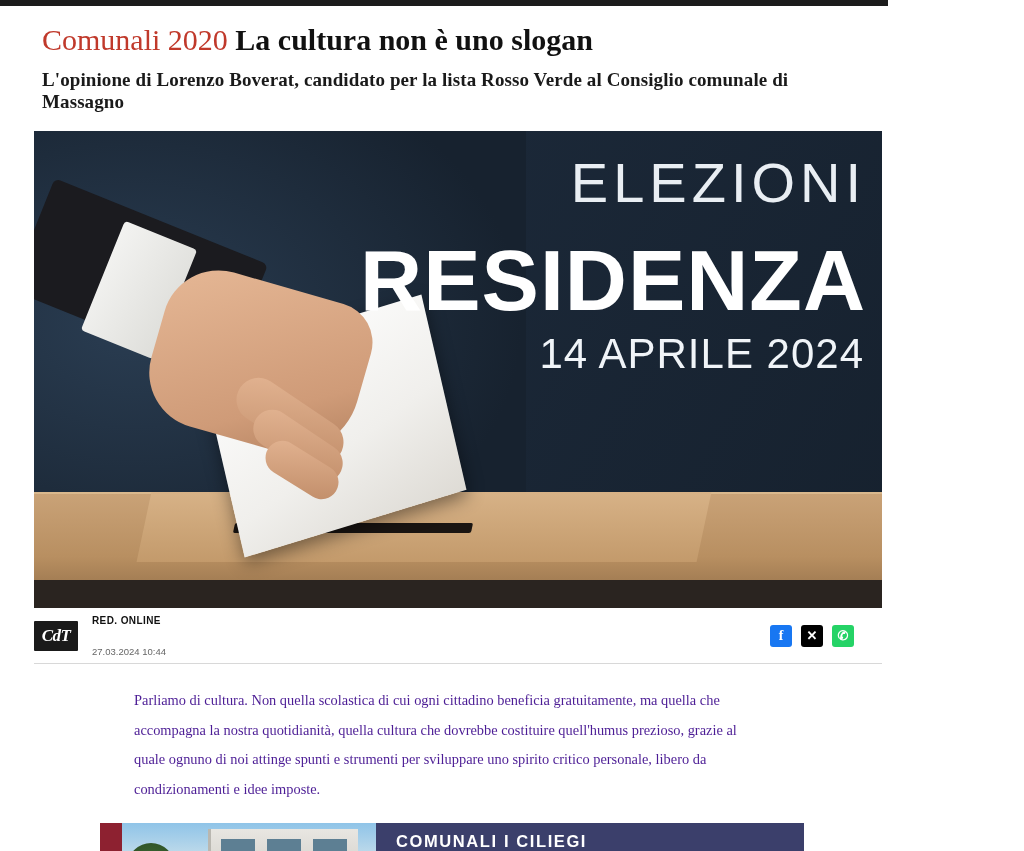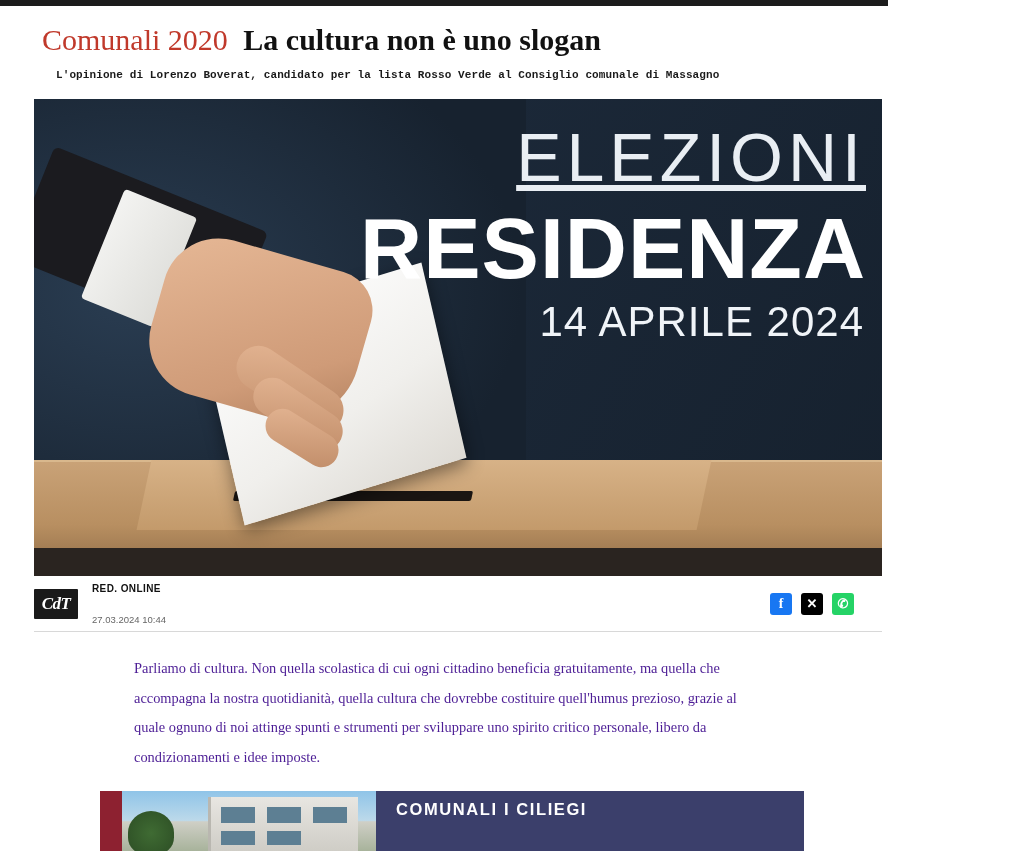--- a/index.html
+++ b/index.html
@@ -47,30 +47,28 @@
     line-height: 1.18;
     font-family: "Liberation Serif", serif;
   }
   .kicker {
     color: #c0392b;
     font-weight: 400;
   }
   .headline-main {
     color: #111111;
     font-weight: bold;
-    margin-left: 8px;
   }
   .subhead {
     padding: 12px 40px 0 42px;
-    font-size: 11px;
+    font-size: 19px;
     color: #1a1a1a;
-    font-family: Liberation Mono, monospace;
+    font-family: Liberation Serif, serif;
     font-weight: bold;
     letter-spacing: 0.1px;
-    margin-left: 14px;
   }
   .hero {
     margin: 18px 6px 0 34px;
     width: 848px;
     height: 477px;
     position: relative;
     overflow: hidden;
     background: linear-gradient(120deg, #1d2b3a 0%, #1b2838 40%, #16212e 100%);
   }
   .hero-bg-left {
@@ -162,26 +160,25 @@
     border-radius: 22px;
   }
   .f1 { left: 196px; top: 268px; width: 120px; height: 44px; transform: rotate(34deg); }
   .f2 { left: 214px; top: 296px; width: 100px; height: 38px; transform: rotate(34deg); }
   .f3 { left: 228px; top: 322px; width: 80px; height: 34px; transform: rotate(32deg); }
   .hero-title-1 {
     position: absolute;
     right: 16px;
     top: 24px;
     font-family: "Liberation Sans", sans-serif;
-    font-size: 68px;
+    font-size: 56px;
     letter-spacing: 5px;
     color: #e9eef3;
     font-weight: 300;
     line-height: 1;
-    text-decoration: underline;
   }
   .hero-title-2 {
     position: absolute;
     right: 16px;
     top: 106px;
     font-family: "Liberation Sans", sans-serif;
     font-size: 86px;
     letter-spacing: 1px;
     color: #ffffff;
     font-weight: bold;

